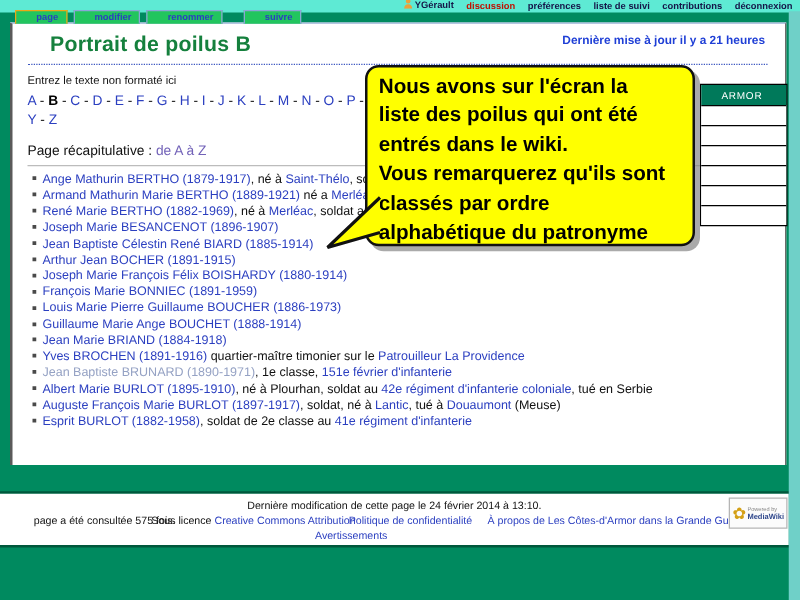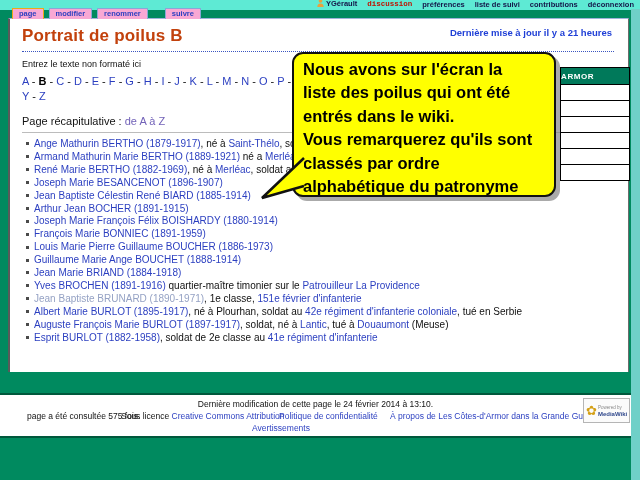--- a/index.html
+++ b/index.html
@@ -4,58 +4,58 @@
 <style>
   html,body{margin:0;padding:0;}
   body{font-family:"Liberation Sans", sans-serif;}
   #screen{position:relative;width:640px;height:480px;background:#008a5f;overflow:hidden;}
 
   
   .topbar{position:absolute;left:0;top:0;width:640px;height:10px;background:#5eead4;z-index:5;}
   .userlinks{position:absolute;right:6px;top:-1px;display:flex;gap:10px;align-items:center;
              font-size:7.5px;font-weight:bold;color:#141447;white-space:nowrap;}
   .userlinks .ulink{color:#141447;cursor:pointer;}
-  .userlinks .ulink.red{color:#c01000;font-family:Liberation Mono, monospace;}
+  .userlinks .ulink.red{color:#c01000;}
   .usericon{display:inline-block;margin-right:2px;vertical-align:-1px;}
 
   
   .tabs{position:absolute;left:12px;top:8px;display:flex;z-index:6;}
-  .tab{background:#f9a8d4;border:1px solid #8aa6d6;border-bottom:none;color:#2b3fc0;
-       font-size:7.5px;font-weight:bold;padding:1px 6px 1px 6px;height:8px;line-height:8px;margin-right:5px;}
+  .tab{background:#22c55e;border:1px solid #8aa6d6;border-bottom:none;color:#2b3fc0;
+       font-size:7.5px;font-weight:bold;padding:1px 6px 1px 16px;height:8px;line-height:8px;margin-right:5px;}
   .tab.active{border-color:#eaa817;}
   .tab.gap{margin-left:12px;}
 
   
   .page{position:absolute;left:8px;top:18px;width:621px;height:354px;background:#ffffff;
         border-left:2px solid #5a5a5a;border-right:1px solid #6b6b6b;border-top:1px solid #9db3d9;
         box-sizing:border-box;z-index:2;}
   .page-inner{padding:5px 10px 0 12px;}
-  .page-title{font-size:17px;font-weight:bold;color:#c2410c;margin:2px 0 4px 0;letter-spacing:0.2px;}
+  .page-title{font-size:17px;font-weight:bold;color:#15803d;margin:2px 0 4px 18px;letter-spacing:0.2px;}
   .title-rule{border-bottom:1px dotted #3a55c0;height:1px;margin:0 4px 0 0;}
   .update-note{position:absolute;right:16px;top:8px;font-size:9.5px;font-weight:bold;color:#1f3fd6;}
   .hint{font-size:9px;color:#111;margin-top:7px;}
   .alphabet{font-size:11px;color:#111;margin-top:5px;line-height:15px;white-space:nowrap;}
   .alpha-link{color:#2b3fc0;text-decoration:none;cursor:pointer;}
   .alpha-current{color:#000;font-weight:bold;}
   .recap{font-size:11px;color:#111;margin-top:11px;}
   .recap .visited{color:#7262b8;text-decoration:none;cursor:pointer;}
   .sep-rule{border-top:1px solid #bcbcbc;margin:5px 6px 0 0;}
 
   
   ul.poilus{list-style:none;margin:5px 0 0 0;padding:0 0 0 4px;}
   ul.poilus li{font-size:10px;line-height:12.9px;color:#111;white-space:nowrap;}
   ul.poilus li::before{content:"";display:inline-block;width:3px;height:3px;background:#4a4a4a;
                        margin:0 5px 1px 0;vertical-align:middle;}
   .lnk{color:#2b3fc0;text-decoration:none;cursor:pointer;}
   .lnk.muted{color:#95a2c4;}
 
   
   .side-table{position:absolute;left:560px;top:67px;width:68px;z-index:3;border:1px solid #000;}
-  .side-head{background:#00795a;color:#fff;font-size:8px;font-weight:bold;letter-spacing:0.6px;
-             text-align:left;padding:4px 3px 3px 0;}
+  .side-head{background:#00795a;color:#fff;font-size:8px;font-weight:normal;letter-spacing:0.6px;
+             text-align:center;padding:4px 3px 3px 0;}
   .side-row{height:15px;background:#fff;border-top:1px solid #000;}
 
   
   .callout{position:absolute;left:292px;top:52px;width:264px;height:145px;box-sizing:border-box;
            background:#ffff00;border:2px solid #111;border-radius:11px;
            box-shadow:4px 4px 0 rgba(125,125,125,0.65);z-index:10;
            padding:4px 4px 0 9px;}
   .callout-text{font-size:16.5px;font-weight:bold;color:#000;line-height:23.4px;white-space:pre-line;}
   .callout-tail{position:absolute;left:258px;top:156px;z-index:11;}
 
@@ -130,21 +130,21 @@
           <li><a class="lnk">Joseph Marie BESANCENOT (1896-1907)</a></li>
           <li><a class="lnk">Jean Baptiste Célestin René BIARD (1885-1914)</a></li>
           <li><a class="lnk">Arthur Jean BOCHER (1891-1915)</a></li>
           <li><a class="lnk">Joseph Marie François Félix BOISHARDY (1880-1914)</a></li>
           <li><a class="lnk">François Marie BONNIEC (1891-1959)</a></li>
           <li><a class="lnk">Louis Marie Pierre Guillaume BOUCHER (1886-1973)</a></li>
           <li><a class="lnk">Guillaume Marie Ange BOUCHET (1888-1914)</a></li>
           <li><a class="lnk">Jean Marie BRIAND (1884-1918)</a></li>
           <li><a class="lnk">Yves BROCHEN (1891-1916)</a><span> quartier-maître timonier sur le </span><a class="lnk">Patrouilleur La Providence</a></li>
           <li><a class="lnk muted">Jean Baptiste BRUNARD (1890-1971)</a><span>, 1e classe, </span><a class="lnk">151e février d'infanterie</a></li>
-          <li><a class="lnk">Albert Marie BURLOT (1895-1917)</a><span>, né à Plourhan, soldat au </span><a class="lnk">42e régiment d'infanterie coloniale</a><span>, tué en Serbie</span></li>
+          <li><a class="lnk">Albert Marie BURLOT (1895-1910)</a><span>, né à Plourhan, soldat au </span><a class="lnk">42e régiment d'infanterie coloniale</a><span>, tué en Serbie</span></li>
           <li><a class="lnk">Auguste François Marie BURLOT (1897-1917)</a><span>, soldat, né à </span><a class="lnk">Lantic</a><span>, tué à </span><a class="lnk">Douaumont</a><span> (Meuse)</span></li>
           <li><a class="lnk">Esprit BURLOT (1882-1958)</a><span>, soldat de 2e classe au </span><a class="lnk">41e régiment d'infanterie</a></li>
         </ul>
     </div>
   </div>
 
   <div class="side-table">
     <div class="side-head">ARMOR</div>
     <div>
         <div class="side-row"></div>

